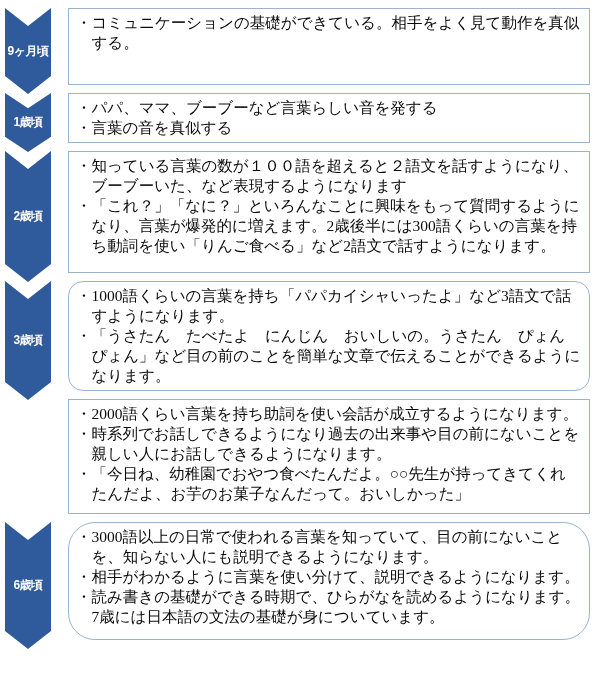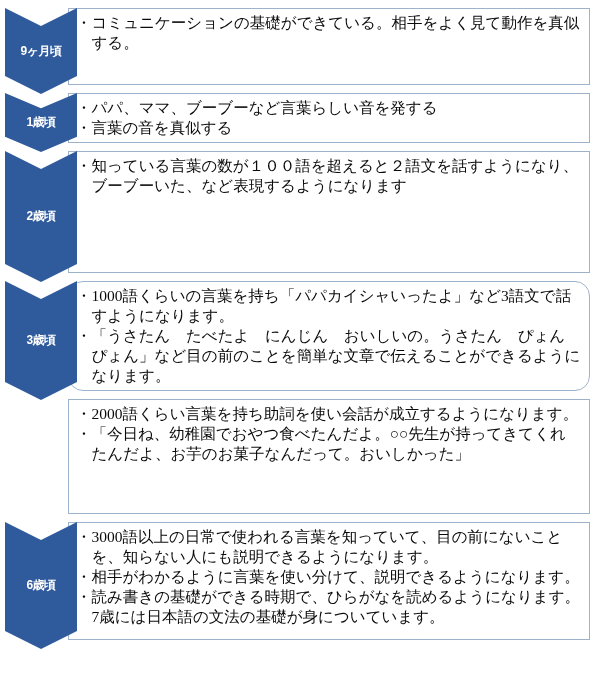--- a/index.html
+++ b/index.html
@@ -19,21 +19,21 @@
     position: relative;
     margin-bottom: 8px;
   }
   .stage-row:last-child { margin-bottom: 0; }
 
   
   .arrow {
     position: absolute;
     left: 0;
     top: 0;
-    width: 72px;
+    width: 46px;
     height: calc(100% + 9px);
     background: var(--arrow-color, #2F5A9C);
     clip-path: polygon(
       0 0,
       50% min(18px, 26%),
       100% 0,
       100% calc(100% - min(18px, 26%)),
       50% 100%,
       0 calc(100% - min(18px, 26%))
     );
@@ -70,21 +70,21 @@
     text-indent: -15.5px;
   }
 
   
   .h0 .desc-box { min-height: 77px; }
   .h1 .desc-box { min-height: 47px; }
   .h2 .desc-box { min-height: 32px; display: flex; flex-direction: column; justify-content: center; }
   .h3 .desc-box { min-height: 122px; }
   .h4 .desc-box { min-height: 98px; border-radius: 15px; }
   .h5 .desc-box { min-height: 115px; }
-  .h6 .desc-box { min-height: 118px; }
+  .h6 .desc-box { min-height: 118px; border-radius: 27px; }
 </style>
 </head>
 <body>
 
 <div id="timeline">
   <div class="stage-row h0">
     <div class="arrow">
       <span class="age-label">9ヶ月頃</span>
     </div>
     <div class="desc-box">
@@ -102,36 +102,38 @@
       </div>
   </div>
 
 
   <div class="stage-row h3">
     <div class="arrow">
       <span class="age-label">2歳頃</span>
     </div>
     <div class="desc-box">
         <p class="point">・知っている言葉の数が１００語を超えると２語文を話すようになり、ブーブーいた、など表現するようになります</p>
+        <p class="point">・「これ？」「なに？」といろんなことに興味をもって質問するようになり、言葉が爆発的に増えます。2歳後半には300語くらいの言葉を持ち動詞を使い「りんご食べる」など2語文で話すようになります。</p>
       </div>
   </div>
 
   <div class="stage-row h4">
     <div class="arrow">
       <span class="age-label">3歳頃</span>
     </div>
     <div class="desc-box">
         <p class="point">・1000語くらいの言葉を持ち「パパカイシャいったよ」など3語文で話すようになります。</p>
         <p class="point">・「うさたん　たべたよ　にんじん　おいしいの。うさたん　ぴょんぴょん」など目の前のことを簡単な文章で伝えることができるようになります。</p>
       </div>
   </div>
 
   <div class="stage-row h5">
     <div class="desc-box">
         <p class="point">・2000語くらい言葉を持ち助詞を使い会話が成立するようになります。</p>
+        <p class="point">・時系列でお話しできるようになり過去の出来事や目の前にないことを親しい人にお話しできるようになります。</p>
         <p class="point">・「今日ね、幼稚園でおやつ食べたんだよ。○○先生が持ってきてくれたんだよ、お芋のお菓子なんだって。おいしかった」</p>
       </div>
   </div>
 
   <div class="stage-row h6">
     <div class="arrow">
       <span class="age-label">6歳頃</span>
     </div>
     <div class="desc-box">
         <p class="point">・3000語以上の日常で使われる言葉を知っていて、目の前にないことを、知らない人にも説明できるようになります。</p>

